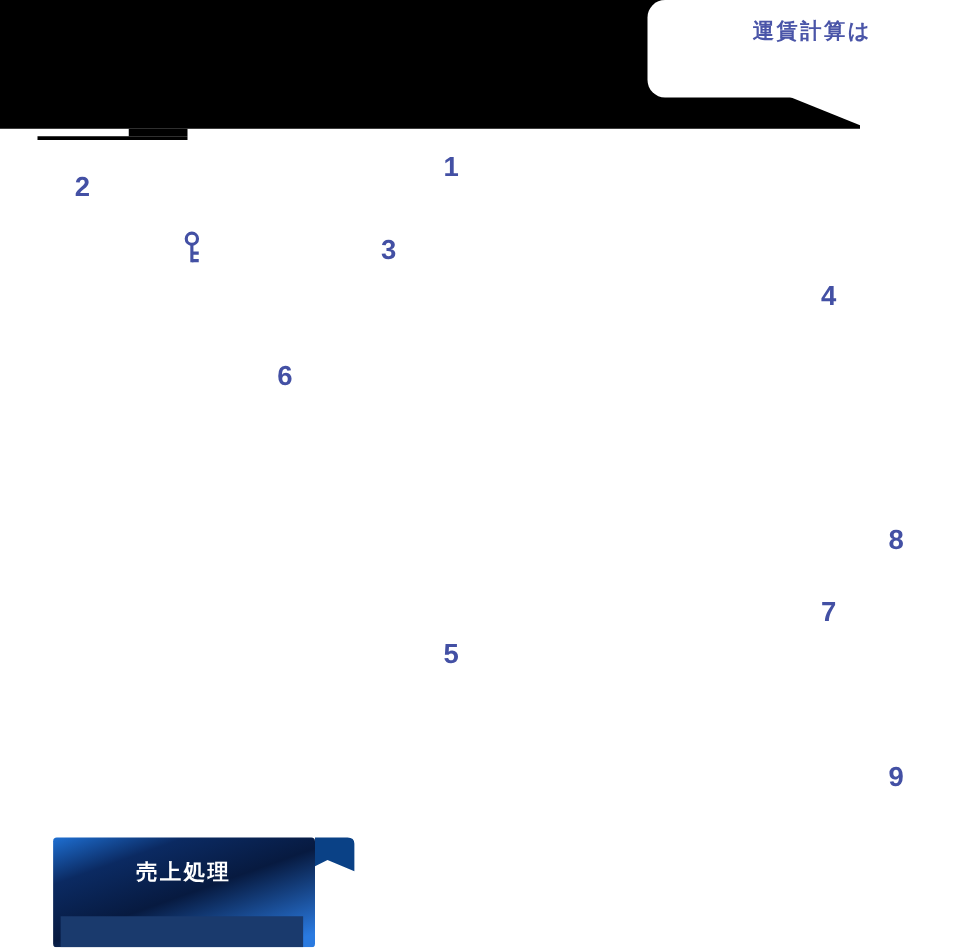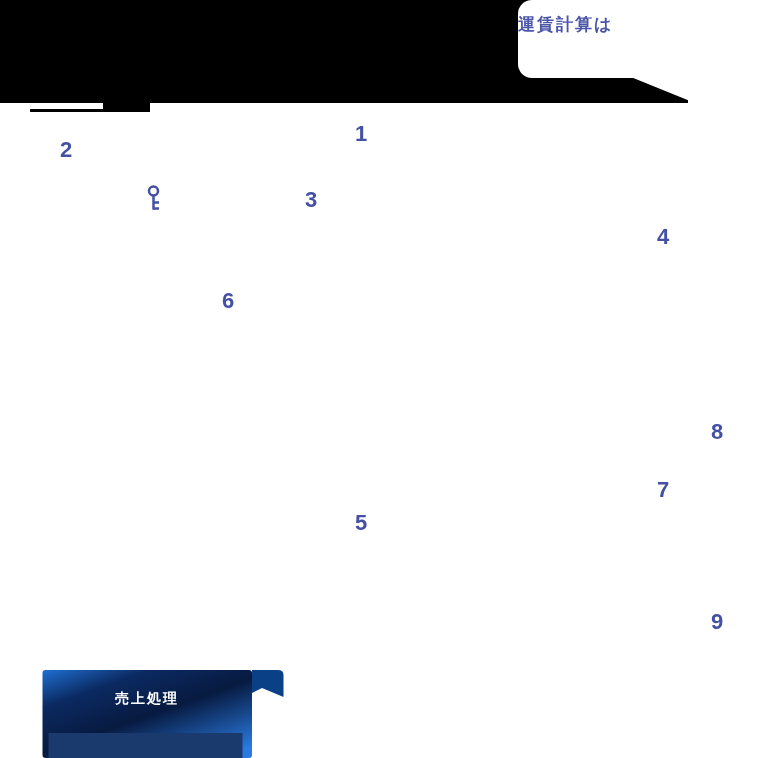--- a/index.html
+++ b/index.html
@@ -9,20 +9,21 @@
     font-family:"Liberation Sans","DejaVu Sans",sans-serif;
   }
   svg{display:block;}
   .abs{position:absolute;}
 
   
   .header-svg{left:0;top:0;}
 
   .bubble-text{
     left:518px;top:10px;width:264px;
+    text-align:center;
     color:#4a55a8;
     font-size:17px;font-weight:bold;
     line-height:29px;letter-spacing:2px;
     white-space:nowrap;
   }
 
   
   .num{
     position:absolute;
     transform:translate(-50%,-50%);
@@ -41,21 +42,21 @@
   .n9{left:717px;top:622px;}
 
   .key-svg{left:144px;top:182px;}
 
   
   .btn-svg{left:30px;top:660px;}
   .btn-label{
     left:42px;top:688px;width:210px;
     text-align:center;
     color:#ffffff;
-    font-size:14px;font-weight:bold;
+    font-size:17px;font-weight:bold;
     letter-spacing:2px;line-height:20px;
     white-space:nowrap;
   }
 </style>
 </head>
 <body>
 
 <div class="canvas">
 
   <svg class="abs header-svg" width="782" height="120" viewBox="0 0 782 120">

